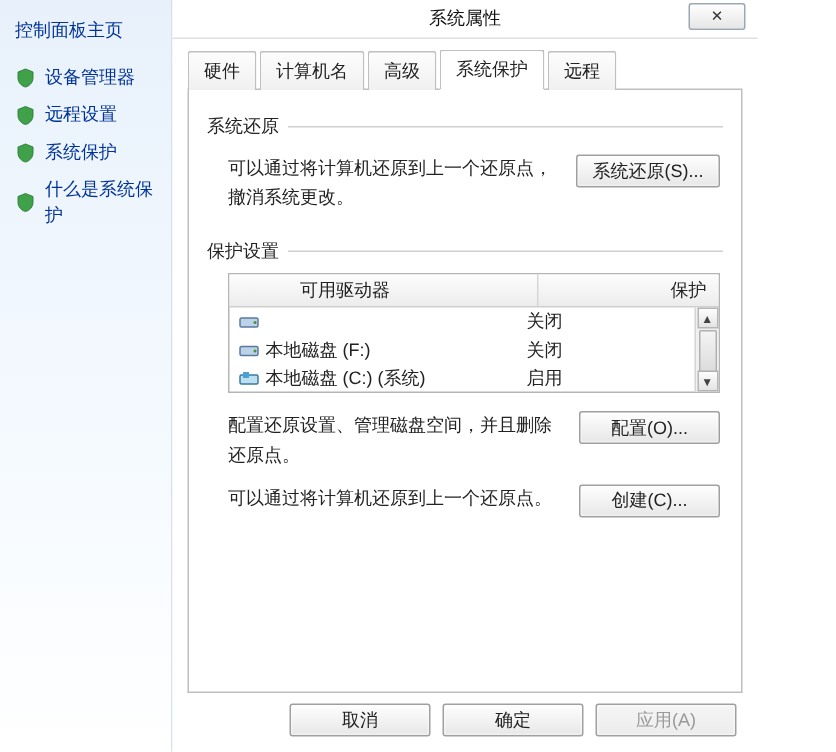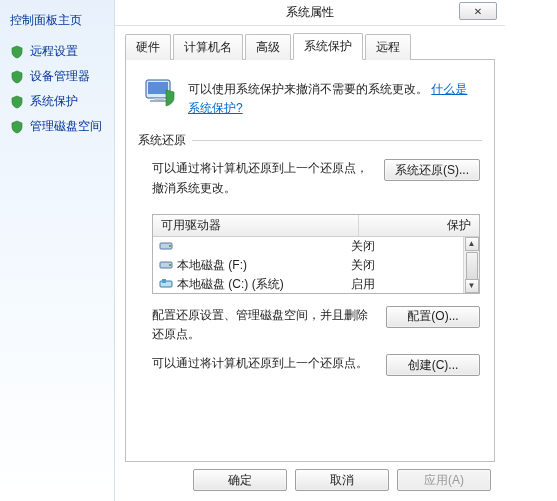--- a/index.html
+++ b/index.html
@@ -190,21 +190,21 @@
     flex-direction: column;
     background: #fff;
   }
   .drive-header {
     display: flex;
     background: linear-gradient(to bottom, #fdfdfd, #ececec);
     border-bottom: 1px solid #cfcfcf;
     font-size: 12px;
     color: #222;
   }
-  .col-name { flex: 1; padding: 2px 8px; border-right: 1px solid #d6d6d6;}
+  .col-name { flex: 1; padding: 2px 8px; border-right: 1px solid #d6d6d6; margin-left: 39px;}
   .col-prot { width: 120px; padding: 2px 8px; text-align: right; }
   .drive-rows {
     flex: 1;
     overflow: hidden;
     position: relative;
   }
   .drive-row {
     display: flex;
     font-size: 12px;
     color: #222;
@@ -272,45 +272,45 @@
 
   <div class="sidebar">
     <div class="sidebar-title">控制面板主页</div>
 
     <div class="side-link">
       <span class="icon-circle">
         <svg viewBox="0 0 14 14" width="14" height="14">
             <path d="M7 1 L12 3 V7 C12 10 9.5 12.5 7 13 C4.5 12.5 2 10 2 7 V3 Z" fill="#3fa24a" stroke="#2a7a33" stroke-width="0.6"></path>
           </svg>
       </span>
-      <span>远程设置</span>
+      <span>设备管理器</span>
     </div>
     <div class="side-link">
       <span class="icon-circle">
         <svg viewBox="0 0 14 14" width="14" height="14">
             <path d="M7 1 L12 3 V7 C12 10 9.5 12.5 7 13 C4.5 12.5 2 10 2 7 V3 Z" fill="#3fa24a" stroke="#2a7a33" stroke-width="0.6"></path>
           </svg>
       </span>
-      <span>设备管理器</span>
+      <span>远程设置</span>
     </div>
     <div class="side-link">
       <span class="icon-circle">
         <svg viewBox="0 0 14 14" width="14" height="14">
             <path d="M7 1 L12 3 V7 C12 10 9.5 12.5 7 13 C4.5 12.5 2 10 2 7 V3 Z" fill="#3fa24a" stroke="#2a7a33" stroke-width="0.6"></path>
           </svg>
       </span>
       <span>系统保护</span>
     </div>
     <div class="side-link">
       <span class="icon-circle">
         <svg viewBox="0 0 14 14" width="14" height="14">
             <path d="M7 1 L12 3 V7 C12 10 9.5 12.5 7 13 C4.5 12.5 2 10 2 7 V3 Z" fill="#3fa24a" stroke="#2a7a33" stroke-width="0.6"></path>
           </svg>
       </span>
-      <span>管理磁盘空间</span>
+      <span>什么是系统保护</span>
     </div>
   </div>
 
   <div class="dialog-area">
 
     <div class="dialog-title-bar">
       <span class="dialog-title">系统属性</span>
       <div class="close-btn">
         <span>✕</span>
       </div>
@@ -319,44 +319,32 @@
     <div class="tabs">
       <div class="tab">硬件</div>
       <div class="tab">计算机名</div>
       <div class="tab">高级</div>
       <div class="tab active">系统保护</div>
       <div class="tab">远程</div>
     </div>
 
     <div class="tab-content">
 
-      <div class="intro-row">
-        <span class="intro-icon">
-          <svg viewBox="0 0 36 36" width="36" height="36">
-            <rect x="4" y="6" width="24" height="18" rx="2" fill="#dce9f7" stroke="#2a5aa0" stroke-width="1"></rect>
-            <rect x="6" y="8" width="20" height="12" fill="#5a8fd6"></rect>
-            <rect x="12" y="24" width="10" height="2" fill="#bfcad5"></rect>
-            <rect x="8" y="26" width="18" height="2" fill="#9fb2c4"></rect>
-            <path d="M24 16 L32 18 V24 C32 28 28 31 24 32 V16 Z" fill="#3fa24a" stroke="#2a7a33" stroke-width="0.6"></path>
-          </svg>
-        </span>
-        <div class="intro-text">
-          <span>可以使用系统保护来撤消不需要的系统更改。</span>
-          <a class="link">什么是系统保护?</a>
-        </div>
-      </div>
 
       <div class="group-label">
         <span>系统还原</span>
       </div>
       <div class="restore-row">
         <div class="restore-text">可以通过将计算机还原到上一个还原点，撤消系统更改。</div>
         <button class="btn">系统还原(S)...</button>
       </div>
 
+      <div class="group-label">
+        <span>保护设置</span>
+      </div>
 
       <div class="drive-list-box">
         <div class="drive-header">
           <div class="col-name">可用驱动器</div>
           <div class="col-prot">保护</div>
         </div>
         <div class="drive-body-wrap">
           <div class="drive-rows">
             <div class="drive-row">
               <span class="dname">
@@ -409,19 +397,19 @@
       </div>
 
       <div class="action-row">
         <div class="action-text">可以通过将计算机还原到上一个还原点。</div>
         <button class="btn">创建(C)...</button>
       </div>
 
     </div>
 
     <div class="bottom-buttons">
+      <button class="btn">取消</button>
       <button class="btn">确定</button>
-      <button class="btn">取消</button>
       <button class="btn disabled">应用(A)</button>
     </div>
 
   </div>
 </div>
 
 </body></html>

